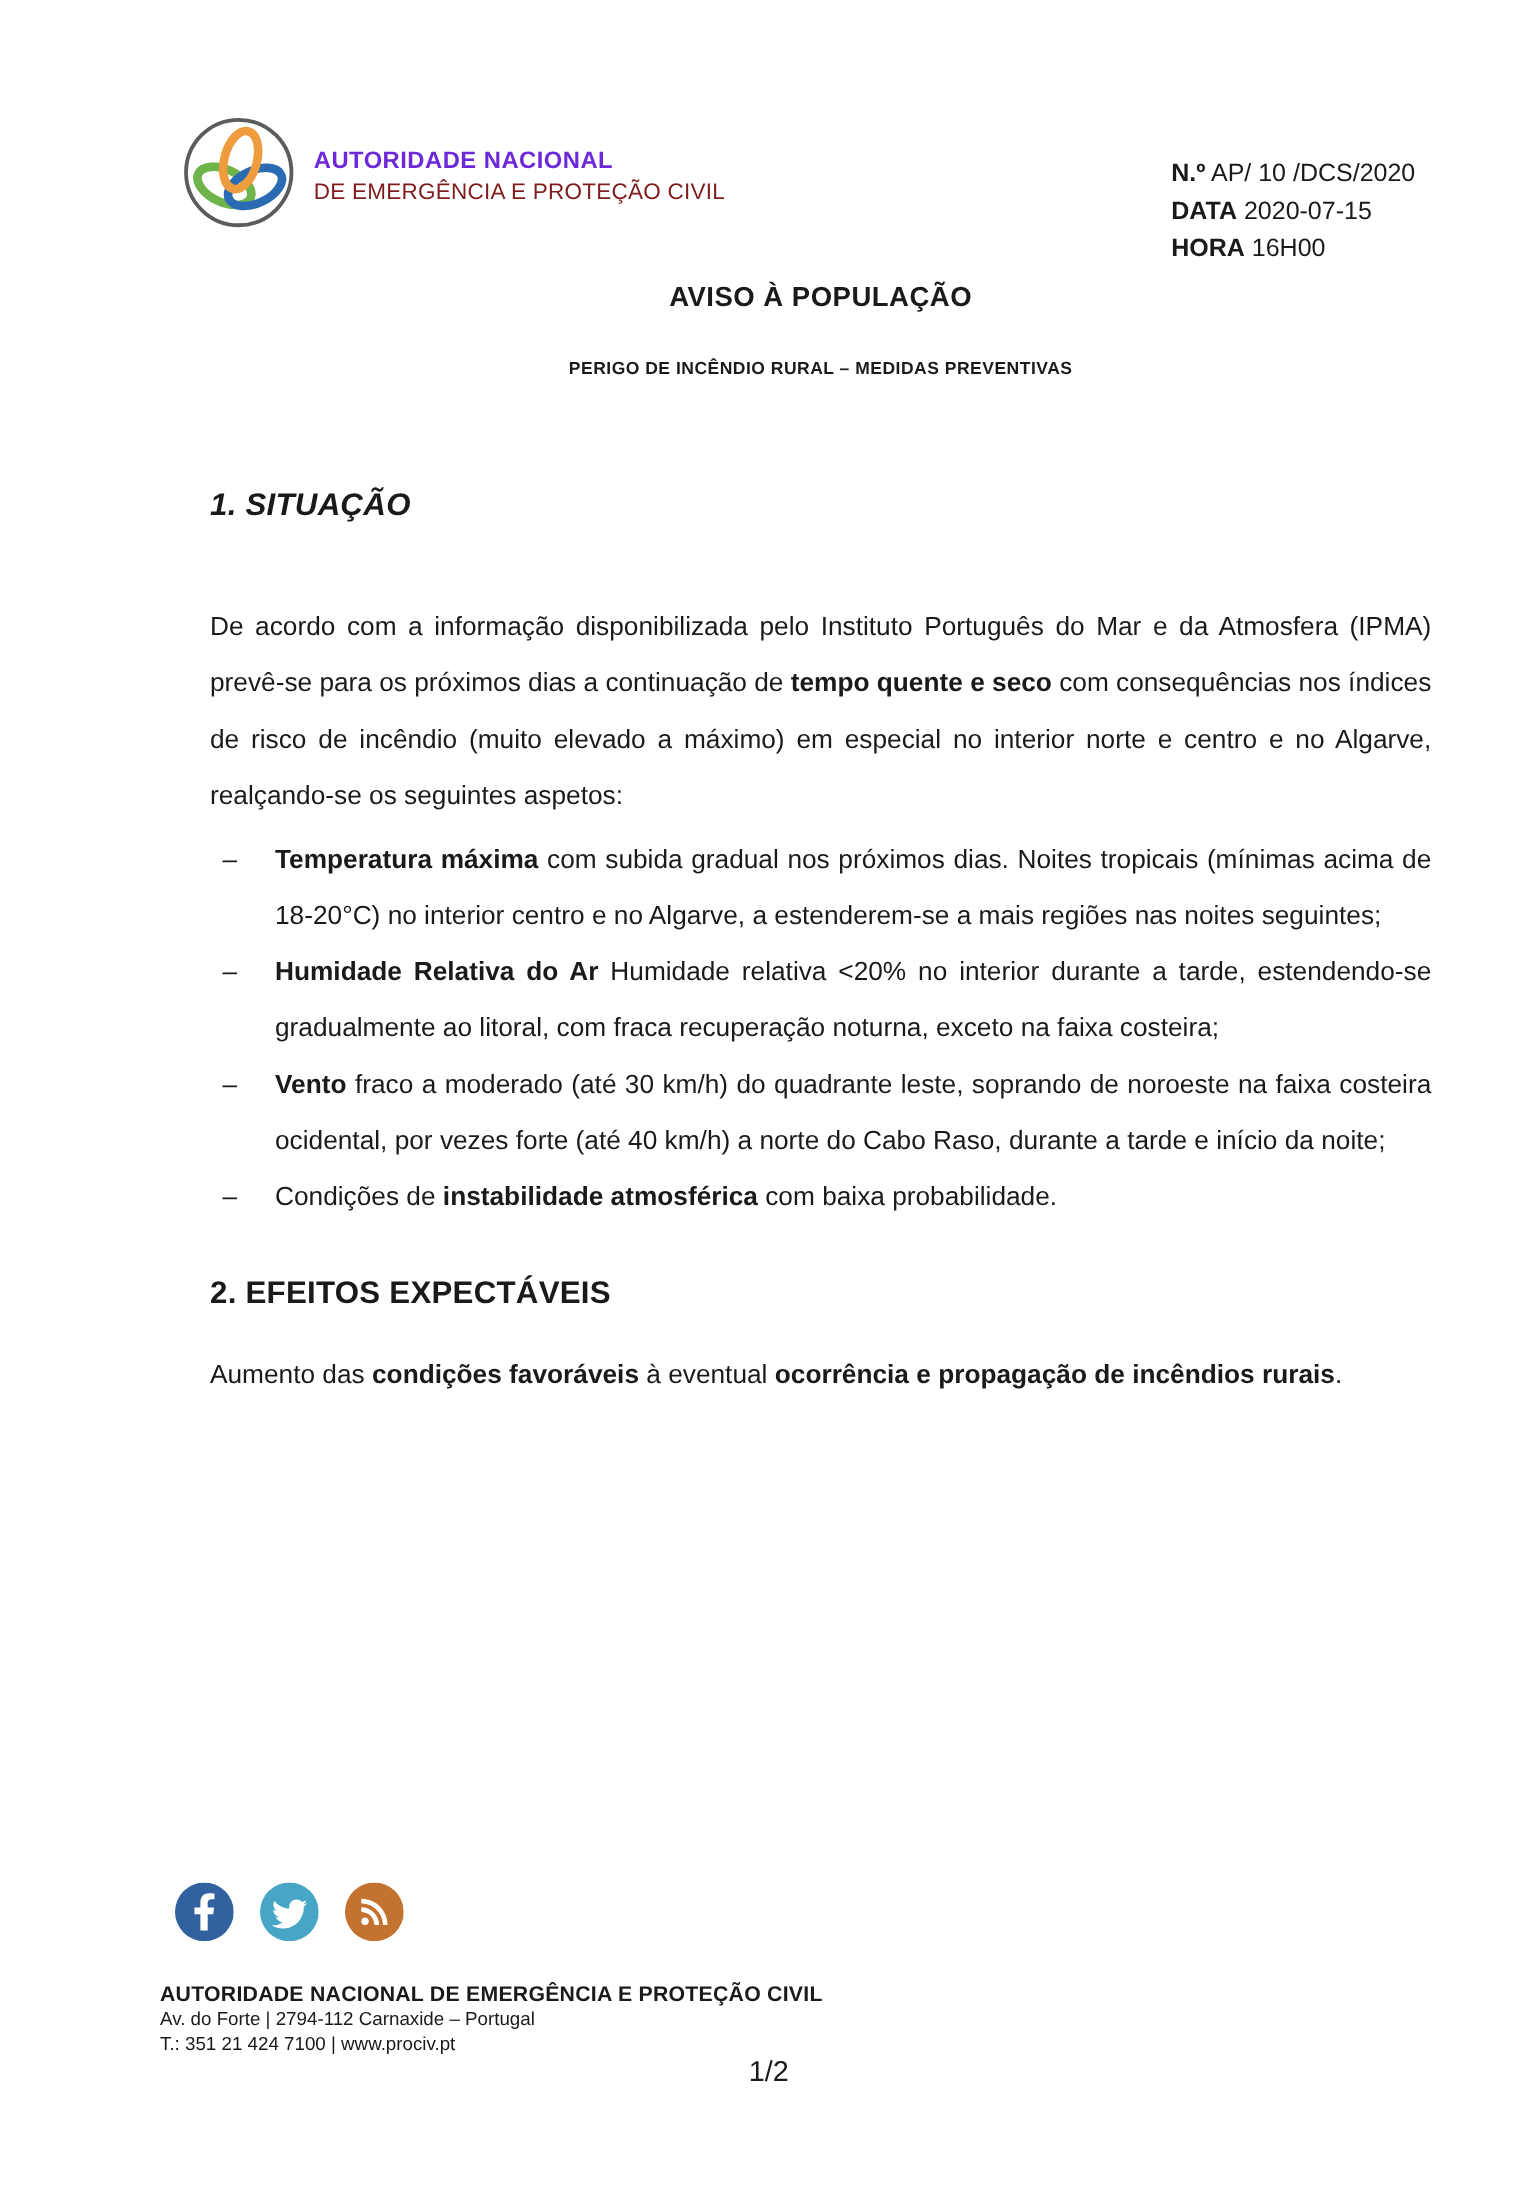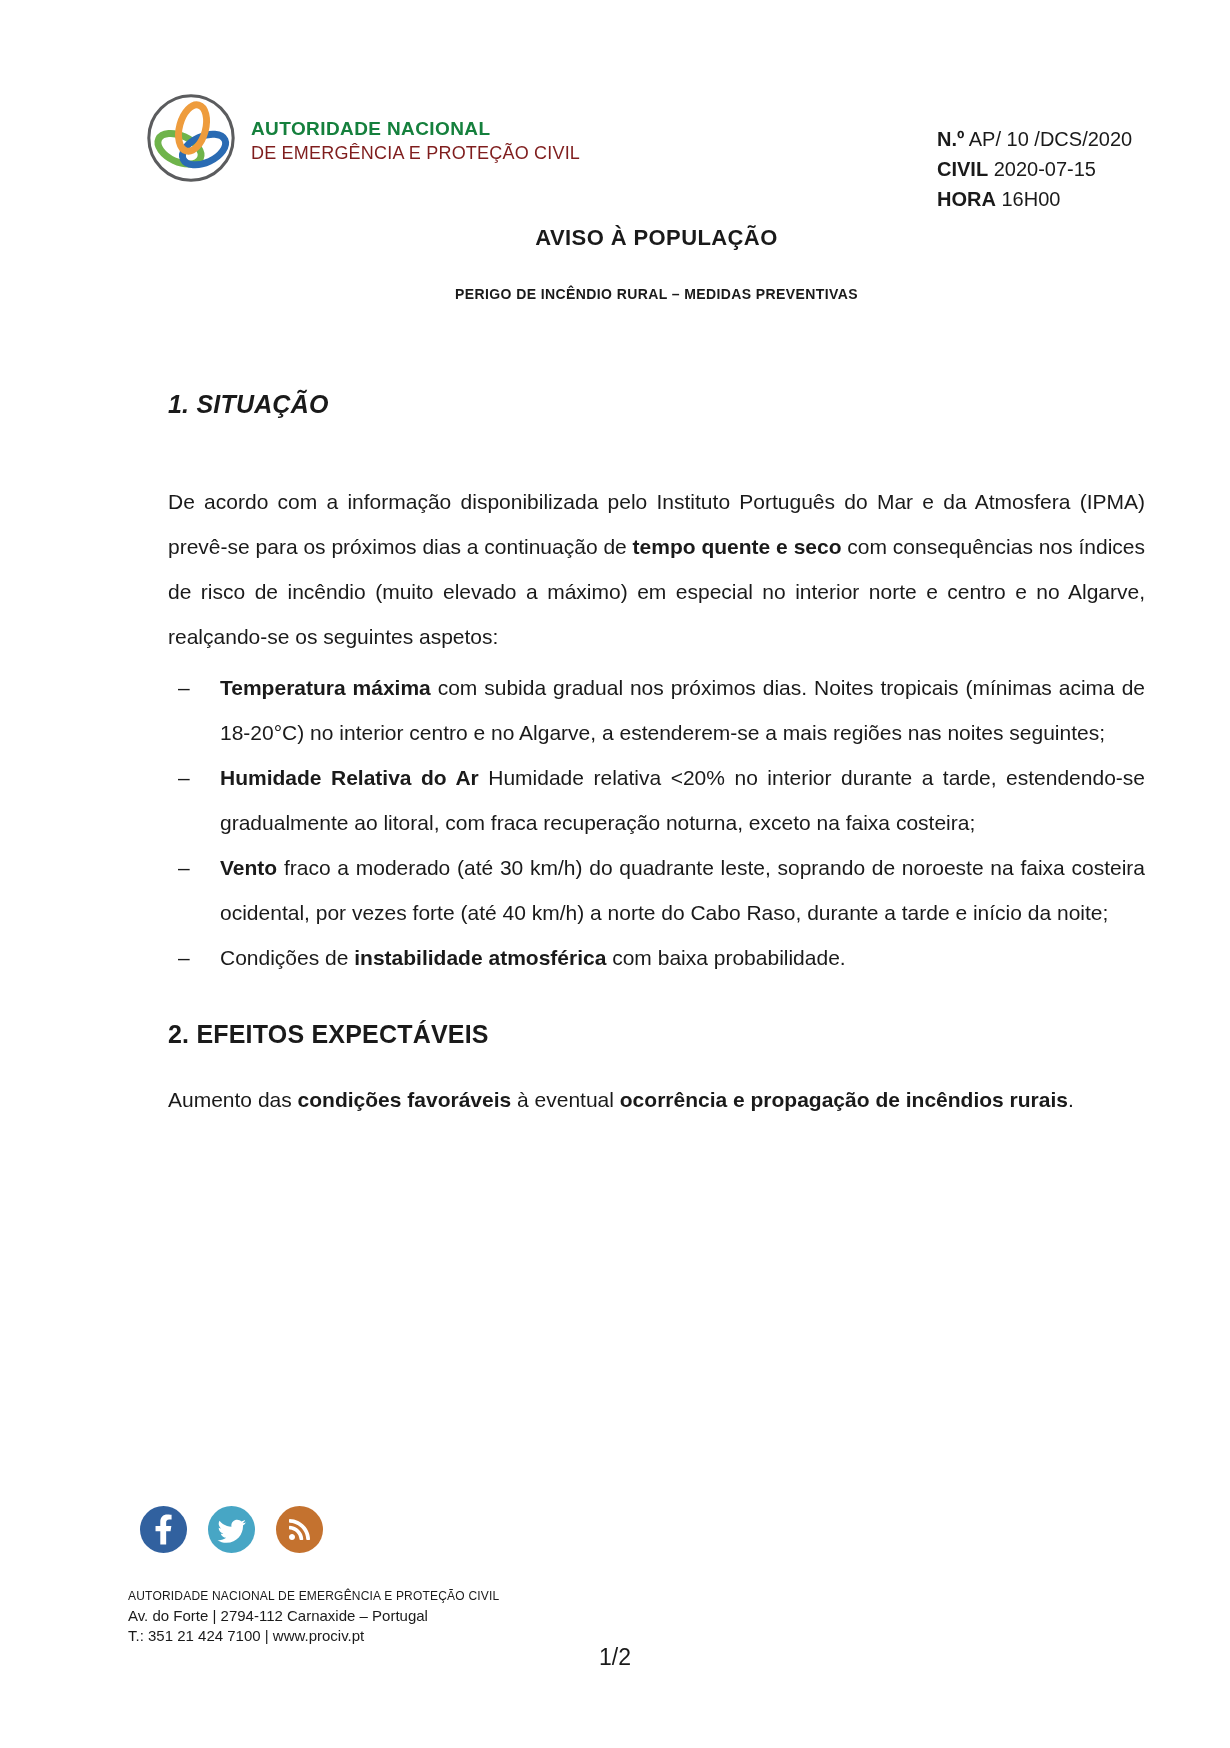--- a/index.html
+++ b/index.html
@@ -8,21 +8,21 @@
     width:1230px;height:1748px;
     background:#ffffff;
     font-family:"Liberation Sans","DejaVu Sans",sans-serif;
     color:#1a1a1a;
     overflow:hidden;
   }
   
   .logo-group{position:absolute;top:92px;left:145px;display:flex;align-items:center;gap:14px;}
   .logo-mark{width:92px;height:92px;flex:none;}
   .logo-text{line-height:24px;padding-top:6px;}
-  .logo-line1{font-size:19px;font-weight:700;color:#15803d;letter-spacing:.4px;}
+  .logo-line1{font-size:19px;font-weight:700;color:#6d28d9;letter-spacing:.4px;}
   .logo-line2{font-size:18px;font-weight:400;color:#7f1d1d;letter-spacing:.2px;}
   .doc-meta{position:absolute;top:124px;left:937px;font-size:20px;line-height:30px;white-space:nowrap;}
   .doc-meta .lbl{font-weight:700;}
   
   .content{position:absolute;top:0;left:128px;width:977px;margin-left:40px;}
   .title-1{margin:224px 0 0 0;text-align:center;font-size:22px;font-weight:700;letter-spacing:.4px;line-height:28px;}
   .title-2{margin:28px 0 0 0;text-align:center;font-size:14px;font-weight:700;letter-spacing:.4px;line-height:28px;}
   .sec-heading{margin:0;font-size:25px;font-weight:700;line-height:32px;letter-spacing:.2px;}
   #sec1-heading{margin-top:80px;font-style:italic;}
   .body-par{margin:0;font-size:21px;line-height:45px;text-align:justify;}
@@ -31,21 +31,21 @@
   .bullet-list li{display:flex;padding-left:10px;}
   .bullet-marker{flex:none;width:42px;font-size:21px;line-height:45px;}
   .bullet-text{flex:1;font-size:21px;line-height:45px;text-align:justify;}
   #sec2-heading{margin-top:38px;}
   #sec2-par{margin-top:27px;}
   strong{font-weight:700;}
   
   .social-row{position:absolute;top:1506px;left:140px;display:flex;gap:21px;}
   .social-btn{width:47px;height:47px;border-radius:50%;display:flex;align-items:center;justify-content:center;cursor:pointer;}
   .footer-text{position:absolute;top:1586px;left:128px;line-height:20px;}
-  .footer-org{font-size:12px;letter-spacing:.2px;}
+  .footer-org{font-size:17px;letter-spacing:.2px;font-weight:bold;}
   .footer-addr,.footer-phone{font-size:15px;}
   .page-num{position:absolute;top:1644px;left:0;width:100%;text-align:center;font-size:23px;}
 </style>
 </head>
 <body>
 
 <div class="page">
 
   <div class="logo-group">
     <svg class="logo-mark" viewBox="0 0 120 120">
@@ -59,21 +59,21 @@
       <div class="logo-line2">DE EMERGÊNCIA E PROTEÇÃO CIVIL</div>
     </div>
   </div>
 
   <div class="doc-meta">
     <div>
       <span class="lbl">N.º</span>
       <span>AP/ 10 /DCS/2020</span>
     </div>
     <div>
-      <span class="lbl">CIVIL</span>
+      <span class="lbl">DATA</span>
       <span>2020-07-15</span>
     </div>
     <div>
       <span class="lbl">HORA</span>
       <span>16H00</span>
     </div>
   </div>
 
   <div class="content">
     <h1 class="title-1">AVISO À POPULAÇÃO</h1>

